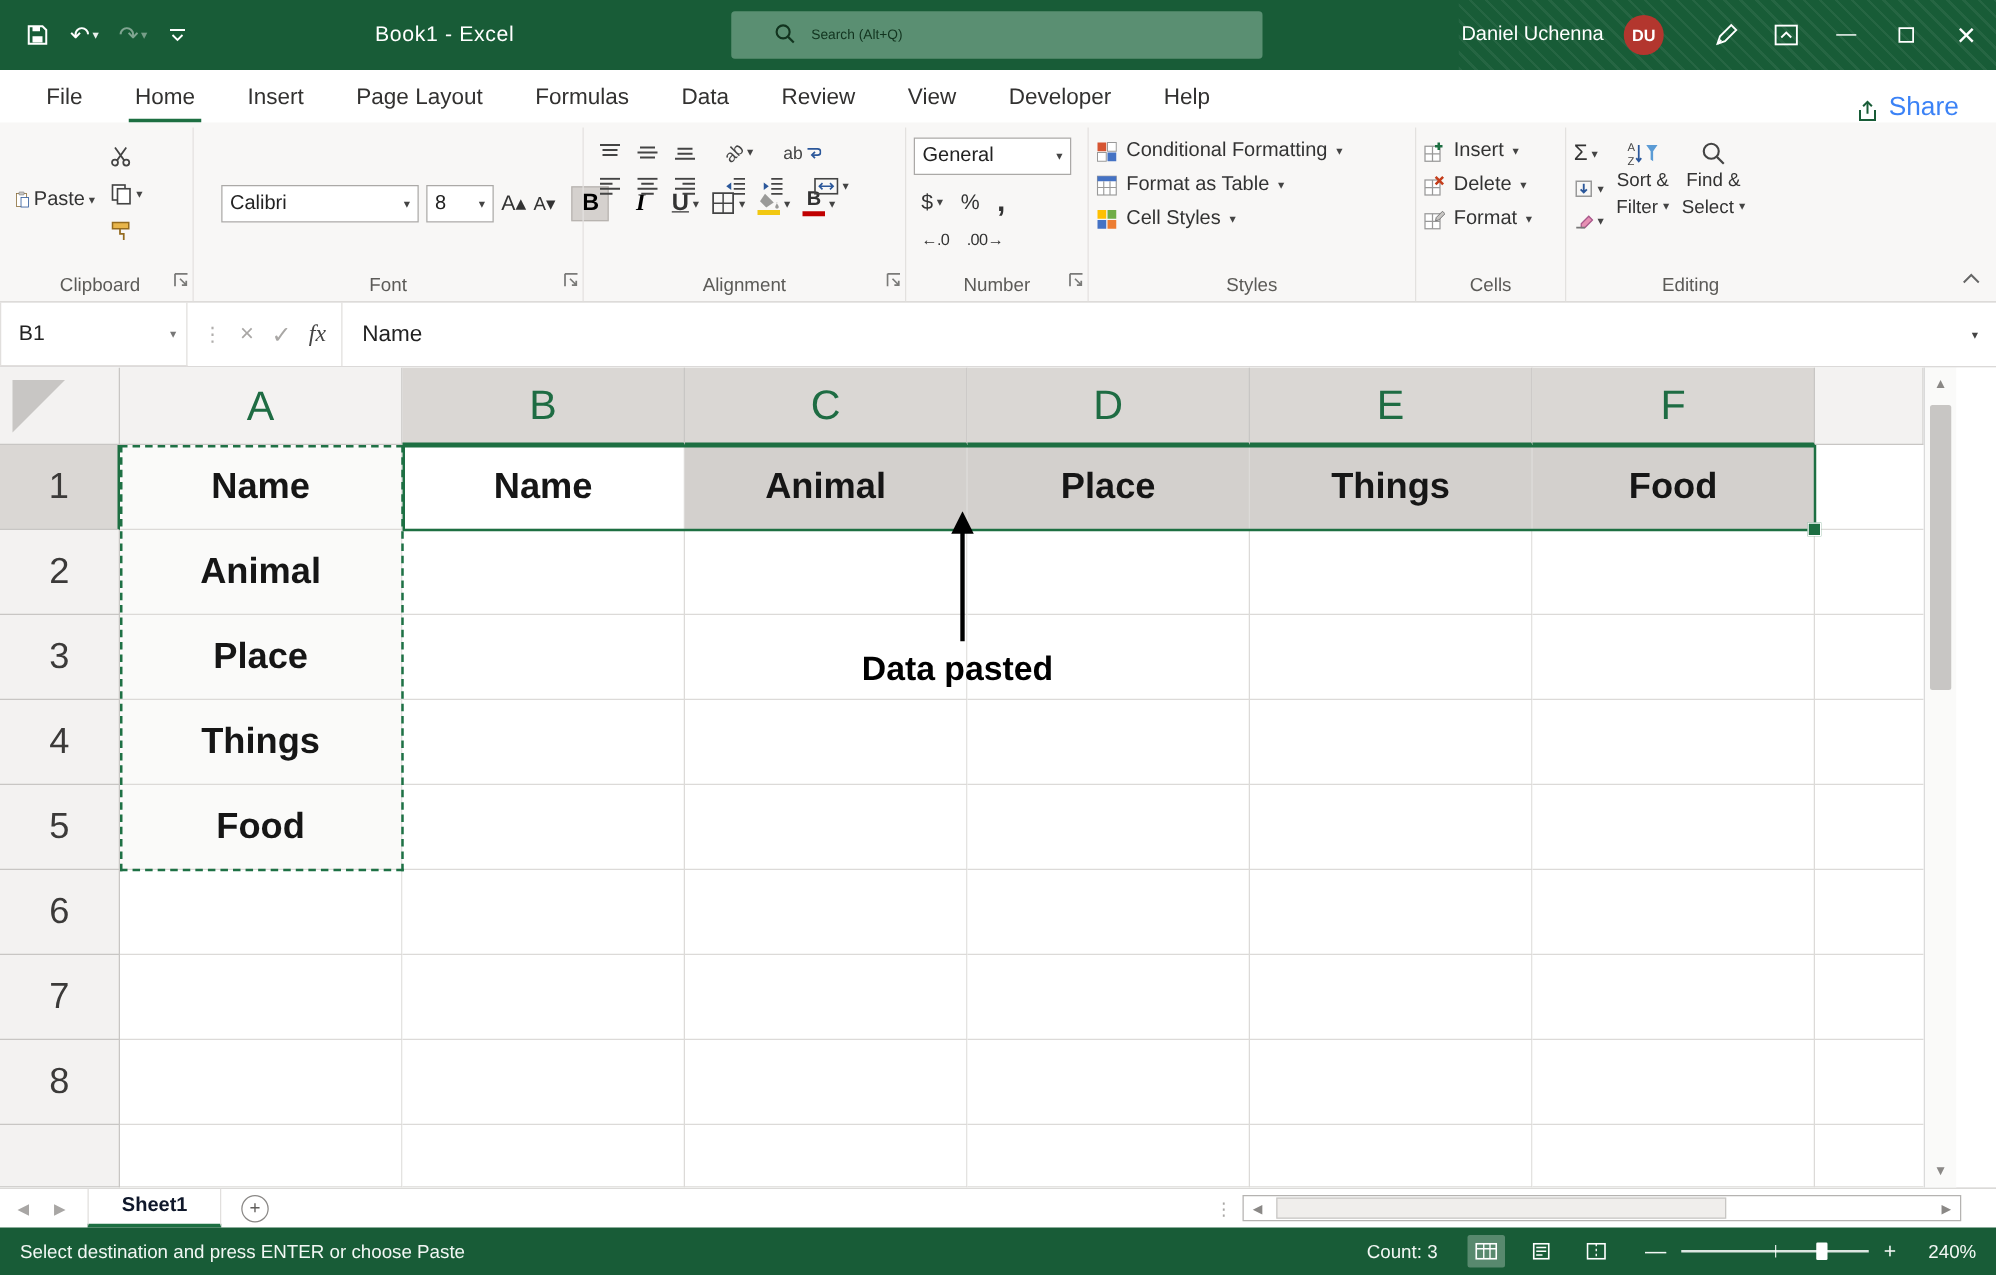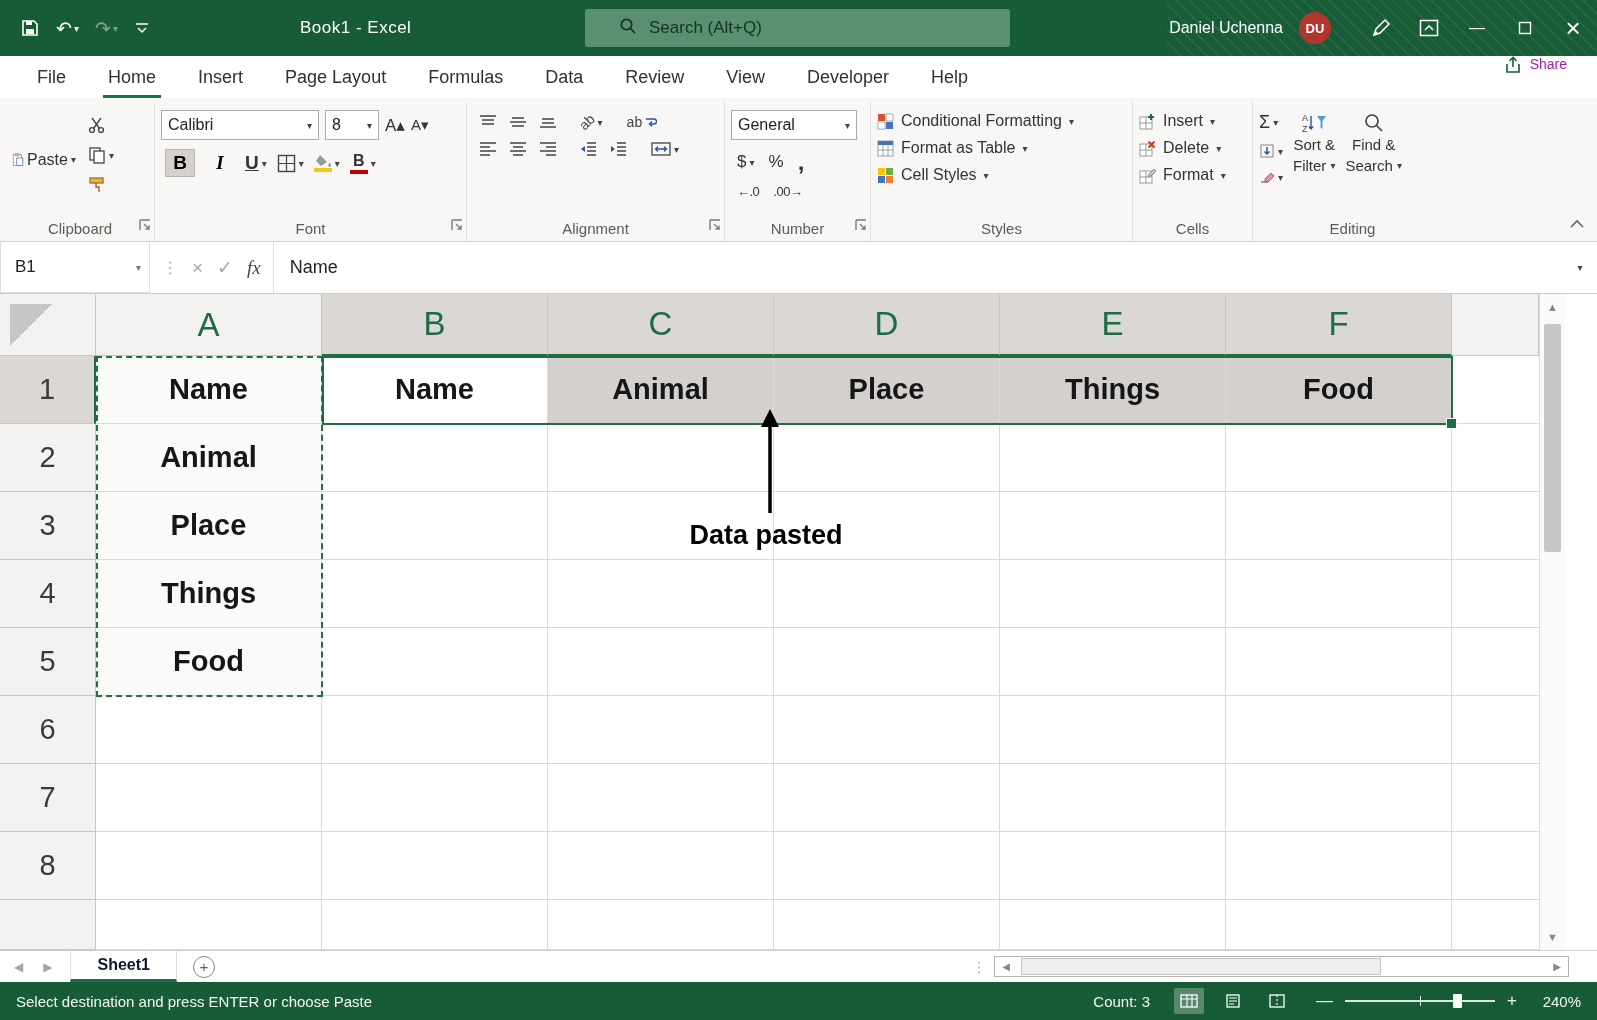--- a/index.html
+++ b/index.html
@@ -9,50 +9,50 @@
   
   .titlebar { height:56px; background:#185C37; color:#fff; display:flex; align-items:center; position:relative; flex:0 0 auto; }
   .tb-pattern { position:absolute; right:0; top:0; height:100%; width:430px;
     background:repeating-linear-gradient(45deg, rgba(255,255,255,.06) 0 2px, transparent 2px 9px); pointer-events:none; }
   .qat { display:flex; align-items:center; gap:16px; padding-left:20px; width:300px; }
   .qat .ico { display:inline-flex; align-items:center; gap:2px; font-size:19px; cursor:pointer; }
   .qat .dim { opacity:.45; }
   .tiny-chev { font-size:10px; opacity:.9; }
   .doc-title { font-size:17px; white-space:nowrap; letter-spacing:.5px; }
   .search-box { position:absolute; left:585px; top:9px; width:425px; height:38px; background:#5A8F72; border-radius:3px;
-    display:flex; align-items:center; gap:12px; padding-left:34px; color:#12341F; font-size:17px; cursor:text; }
+    display:flex; align-items:center; gap:12px; padding-left:34px; color:#12341F; font-size:11px; cursor:text; }
   .tb-right { margin-left:auto; display:flex; align-items:center; height:100%; position:relative; }
   .tb-user { font-size:16px; margin-right:16px; }
   .avatar { width:32px; height:32px; border-radius:50%; background:#B3362E; display:flex; align-items:center; justify-content:center;
     font-size:13px; font-weight:bold; margin-right:26px; cursor:pointer; }
   .tb-btn { width:48px; height:56px; display:flex; align-items:center; justify-content:center; cursor:pointer; position:relative; }
   .tb-btn.close { font-size:26px; font-weight:300; }
 
   
   .tabrow { height:42px; background:#fff; display:flex; align-items:stretch; padding-left:16px; flex:0 0 auto; }
   .tab { padding:0 21px; font-size:18px; color:#323130; display:flex; align-items:center; cursor:pointer; position:relative;text-align:right; }
   .tab.active::after { content:""; position:absolute; left:16px; right:16px; bottom:0; height:3px; background:#1D6F42; }
-  .share-btn { margin-left:auto; margin-right:30px; display:flex; align-items:flex-start; gap:8px; color:#a21caf; font-size:14px; cursor:pointer; }
+  .share-btn { margin-left:auto; margin-right:30px; display:flex; align-items:flex-end; gap:8px; color:#3b82f6; font-size:21px; cursor:pointer; }
 
   
   .ribbon { height:144px; background:#F8F7F6; border-bottom:1px solid #D4D2D0; display:flex; padding:4px 40px 0 6px; position:relative; flex:0 0 auto; }
   .rgroup { display:flex; flex-direction:column; position:relative; padding:2px 6px 0; }
   .rgroup + .rgroup { border-left:1px solid #E3E1DF; }
   .rgroup-body { flex:1; display:flex; }
   .rgroup-label { height:26px; display:flex; align-items:center; justify-content:center; font-size:15px; color:#5C5B58; }
   .launcher { position:absolute; right:3px; bottom:6px; cursor:pointer; }
   .chev { font-size:10px; color:#444; }
   .rbtn { cursor:pointer; display:inline-flex; align-items:center; gap:3px; color:#333; }
 
   .g-clipboard { width:148px; }
   .paste-btn { width:64px; display:flex; flex-direction:row; align-items:center; justify-content:center; gap:3px; font-size:16px; color:#333; cursor:pointer; }
   .clip-col { display:flex; flex-direction:column; gap:12px; padding:12px 0 0 12px; }
 
   .g-font { width:312px; }
-  .font-rows { display:flex; flex-direction:column; gap:9px; padding-top:6px; width:100%; }
+  .font-rows { display:flex; flex-direction:row; gap:9px; padding-top:6px; width:100%;margin-left:16px; }
   .combo { background:#fff; border:1px solid #ABA9A7; height:30px; display:flex; align-items:center; padding:0 6px; font-size:16px; color:#222; cursor:pointer; }
   .combo .chev { margin-left:auto; padding-left:6px; }
   .font-row1 { display:flex; gap:6px; align-items:center; }
   .font-row2 { display:flex; gap:10px; align-items:center; padding-left:4px; font-size:19px; }
   .bbtn { width:30px; height:28px; display:flex; align-items:center; justify-content:center; font-weight:bold; cursor:pointer; }
   .pressed { background:#D5D1CE; border:1px solid #B8B4B0; }
   .fc-stack { display:flex; flex-direction:column; align-items:center; line-height:1; cursor:pointer; }
   .fc-bar { width:18px; height:4px; margin-top:1px; }
 
   .g-align { width:258px; }
@@ -578,21 +578,21 @@
               <span class="chev">▾</span>
             </span>
         </div>
         <div class="tallbtn">
           <svg width="22" height="22" viewBox="0 0 22 22">
               <circle cx="9" cy="9" r="6" fill="none" stroke="#444" stroke-width="1.7"></circle>
               <path d="M13.5 13.5L19 19" stroke="#444" stroke-width="1.7"></path>
             </svg>
           <span>Find &amp;</span>
           <span style="display:inline-flex; gap:4px; align-items:center">
-              <span>Search</span>
+              <span>Select</span>
               <span class="chev">▾</span>
             </span>
         </div>
       </div>
       <div class="rgroup-label">
           <span>Editing</span>
         </div>
     </div>
 
     <span class="collapse-btn">

